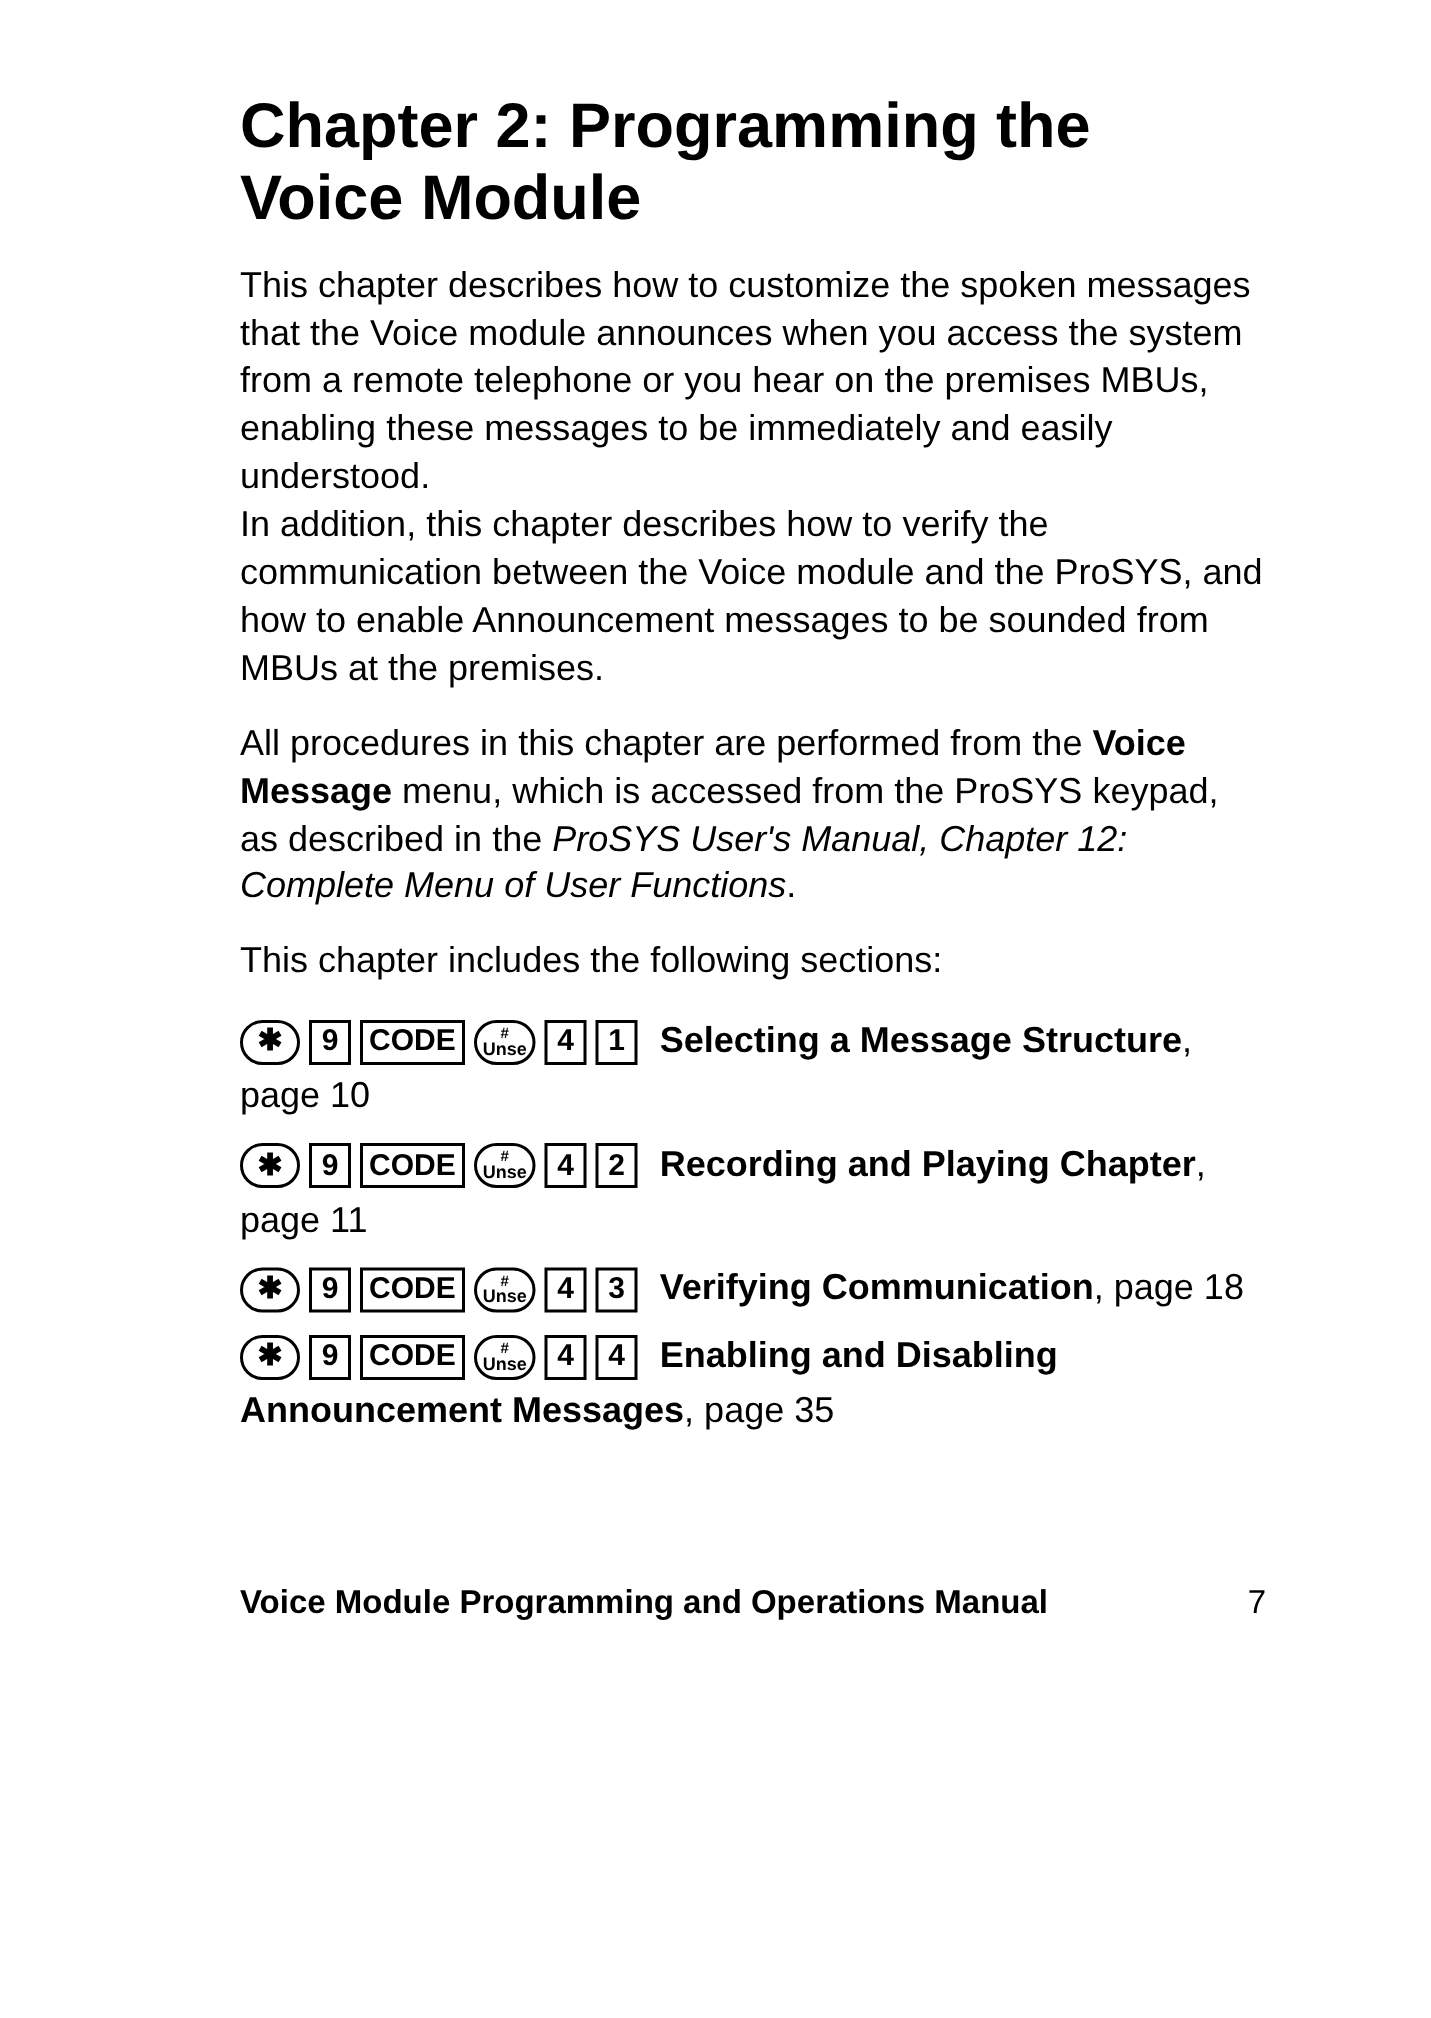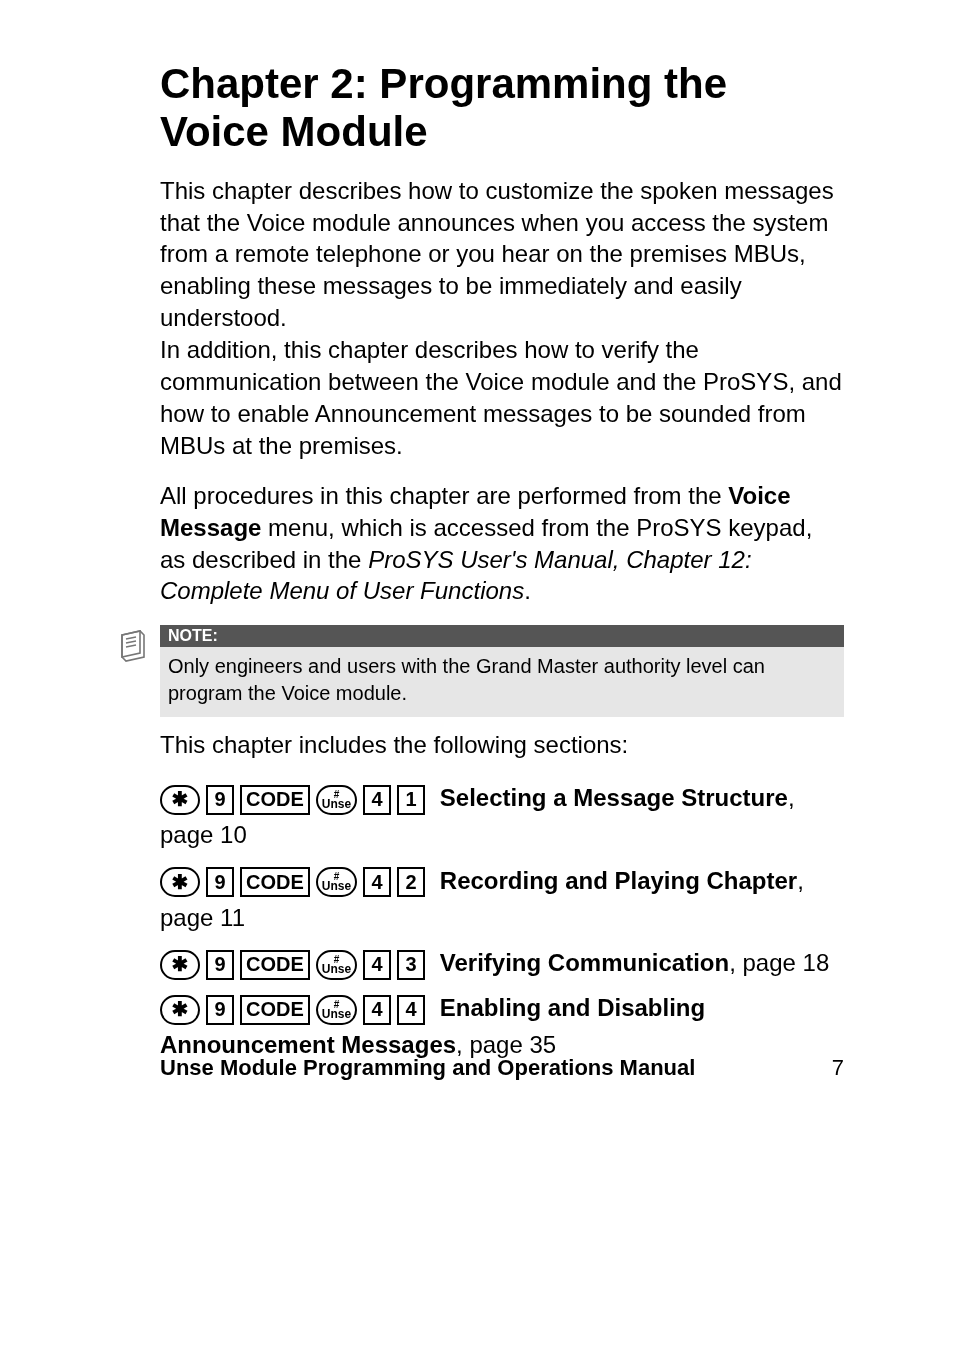--- a/index.html
+++ b/index.html
@@ -129,33 +129,20 @@
 
   <p class="body-text">
     <span>This chapter describes how to customize the spoken messages that the Voice module announces when you access the system from a remote telephone or you hear on the premises MBUs, enabling these messages to be immediately and easily understood.</span><br>
     <span>In addition, this chapter describes how to verify the communication between the Voice module and the ProSYS, and how to enable Announcement messages to be sounded from MBUs at the premises.</span>
   </p>
 
   <p class="body-text">
     <span>All procedures in this chapter are performed from the </span><span class="bold">Voice Message</span><span> menu, which is accessed from the ProSYS keypad, as described in the </span><span class="ital">ProSYS User's Manual, Chapter 12: Complete Menu of User Functions</span><span>.</span>
   </p>
 
-  <div class="note-wrap">
-    <div class="note-icon">
-      <svg viewBox="0 0 36 36" width="36" height="36" fill="none" stroke="#777" stroke-width="1.6">
-        <path d="M6 8 L24 4 L28 8 L28 30 L10 34 L6 30 Z"></path>
-        <path d="M6 8 L24 4 L24 26 L6 30 Z"></path>
-        <path d="M10 12 L20 10 M10 16 L20 14 M10 20 L20 18"></path>
-      </svg>
-    </div>
-    <div class="note-box">
-      <div class="note-head">NOTE:</div>
-      <div class="note-body">Only engineers and users with the Grand Master authority level can program the Voice module.</div>
-    </div>
-  </div>
 
   <p class="body-text">This chapter includes the following sections:</p>
 
   <div class="seq-block">
     <span class="keys">
       <span class="key key-oval">✱</span>
       <span class="key">9</span>
       <span class="key">CODE</span>
       <span class="key key-oval key-hash">
           <span style="display:flex;flex-direction:column;align-items:center;line-height:1">
@@ -214,17 +201,17 @@
             <span class="lab">Unse</span>
           </span>
         </span>
       <span class="key">4</span>
       <span class="key">4</span>
     </span>
     <span class="strong">Enabling and Disabling Announcement Messages</span><span>, page 35</span>
   </div>
 
   <div class="footer">
-    <span class="ftitle">Unse Module Programming and Operations Manual</span>
+    <span class="ftitle">Voice Module Programming and Operations Manual</span>
     <span>7</span>
   </div>
 
 </div>
 
 </body></html>

